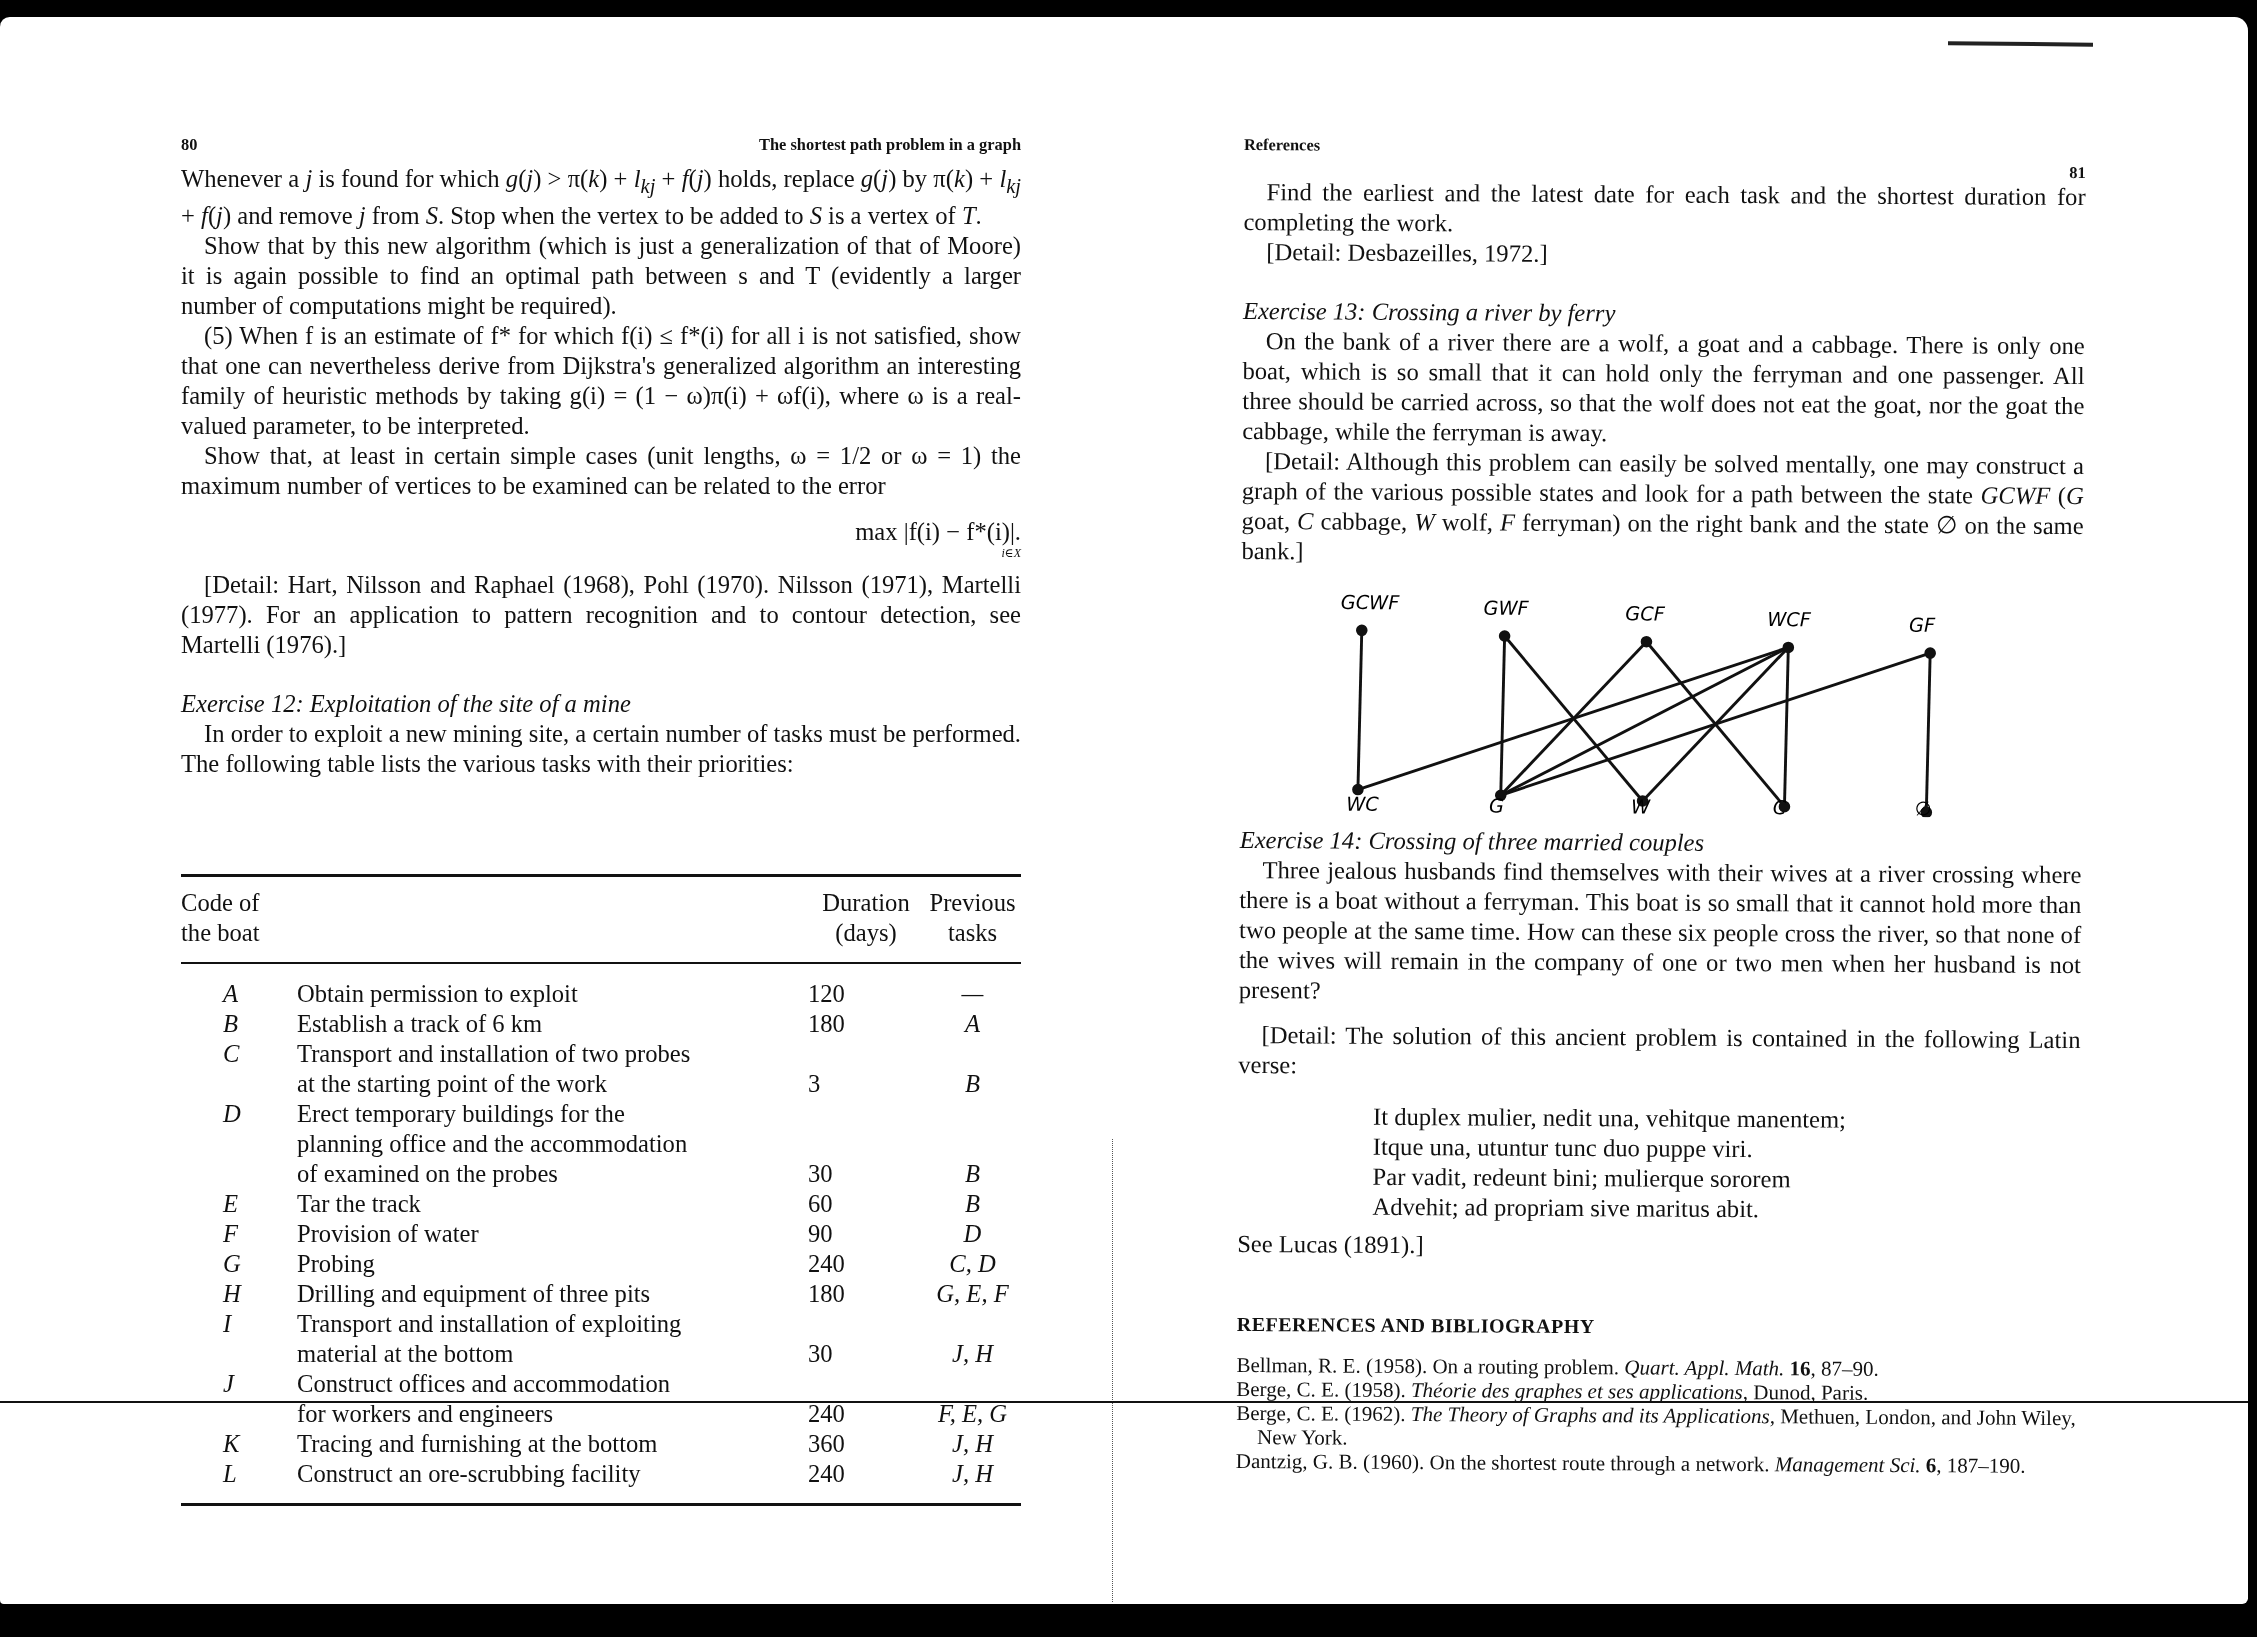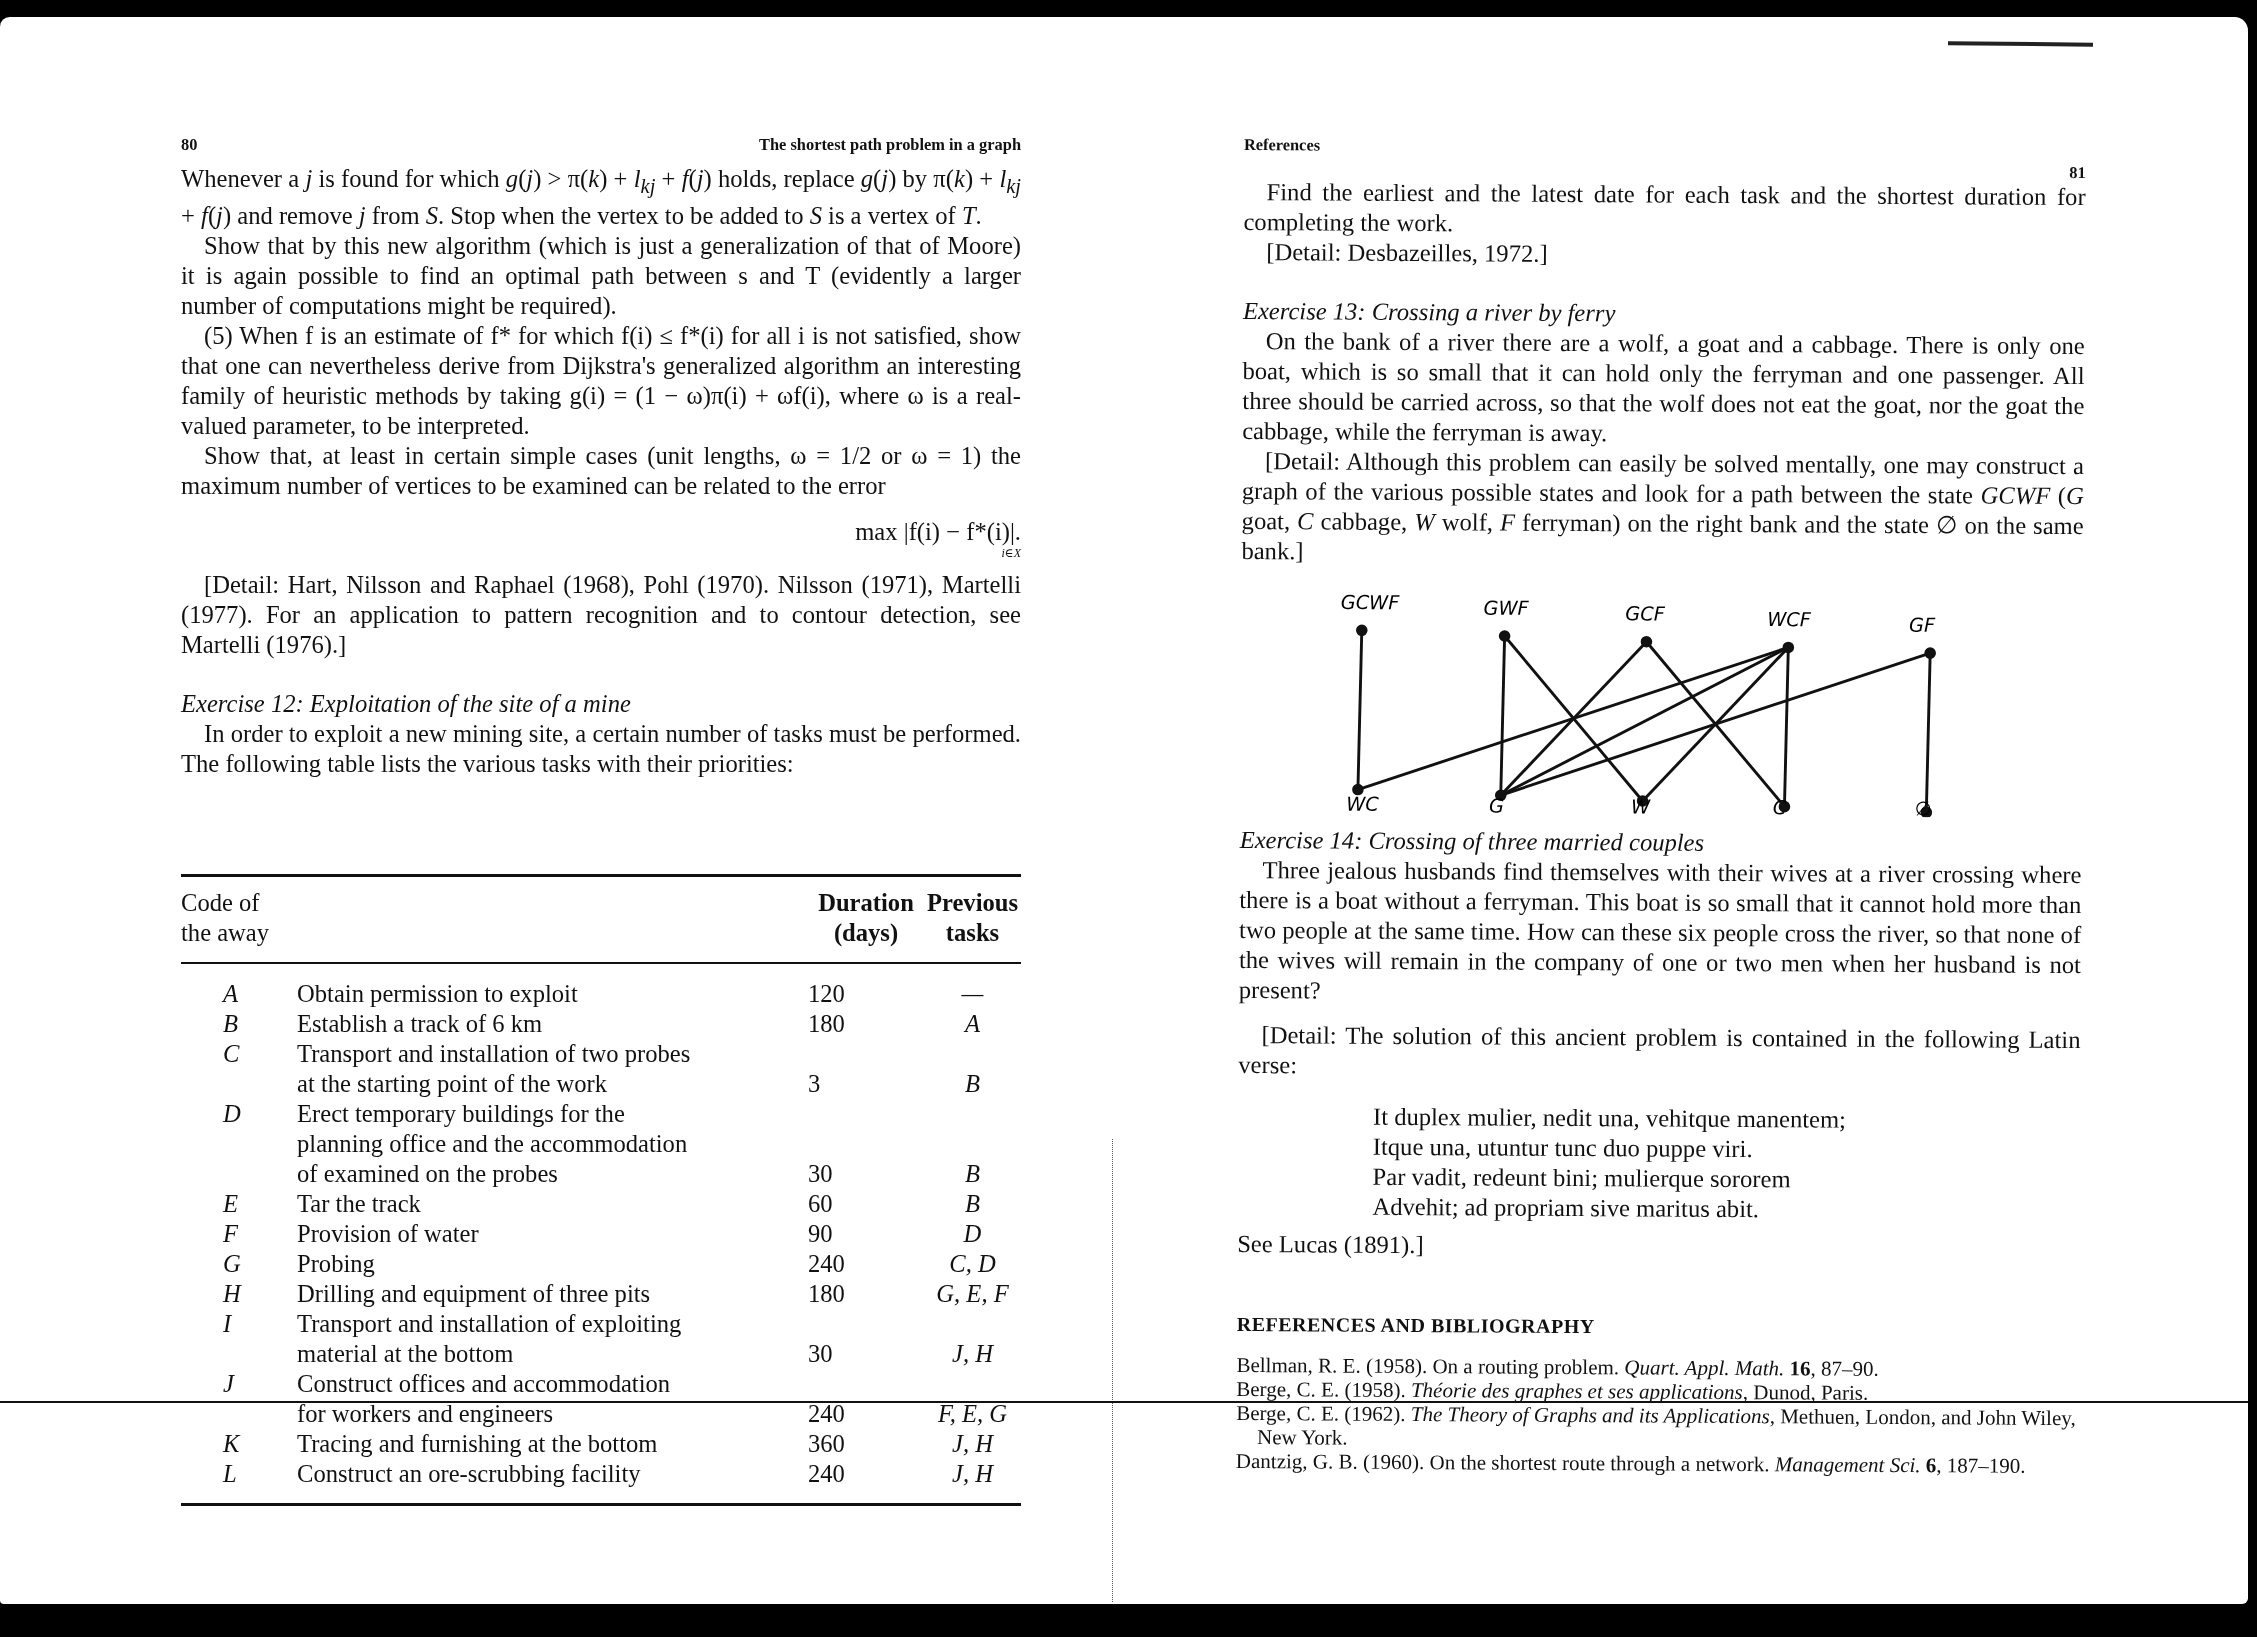--- a/index.html
+++ b/index.html
@@ -47,21 +47,21 @@
   }
   .formula .sub { display: block; font-size: 12px; font-style: italic; margin-left: -106px; line-height: 17.4px; }
   .ex-title { font-style: italic; font-size: 24.6px; line-height: 30px; margin-top: 29px; }
   i, .it { font-style: italic; }
 
   
   .task-table { position: absolute; left: 181px; top: 874px; width: 840px; font-size: 24.6px; }
   .rule-thick { height: 2.9px; background: #111; }
   .rule-thin { height: 1.9px; background: #111; }
   .thead { display: grid; grid-template-columns: 116px 1fr 116px 97px; padding: 11.6px 0 13.5px 0; line-height: 30px; }
-  .thead .c3, .thead .c4 { text-align: center; font-weight: bold; }
+  .thead .c3, .thead .c4 { text-align: center; }
   .trow { display: grid; grid-template-columns: 116px 1fr 116px 97px; line-height: 30px; align-items: end; }
   .trow .code { font-style: italic; padding-left: 42px; align-self: start; }
   .trow .dur { padding-right: 29px; }
   .trow .prev { text-align: center; font-style: italic; }
   .tbody { padding: 15.4px 0 13.5px 0; }
 
   
   .detail { margin-top: 15.4px; }
   .graph-wrap { position: relative; width: 842px; height: 222px; margin: 25px 0 0 0; }
   .graph-wrap svg { position: absolute; left: 0; top: 0; }
@@ -97,21 +97,21 @@
     <div class="ex-title">Exercise 12: Exploitation of the site of a mine</div>
     <p class="indent">In order to exploit a new mining site, a certain number of tasks must be performed. The following table lists the various tasks with their priorities:</p>
   </div>
 </div>
 
 <div class="task-table">
   <div class="rule-thick"></div>
   <div class="thead">
     <div>
       <div>Code of</div>
-      <div>the away</div>
+      <div>the boat</div>
     </div>
     <div></div>
     <div class="c3">
       <div>Duration</div>
       <div>(days)</div>
     </div>
     <div class="c4">
       <div>Previous</div>
       <div>tasks</div>
     </div>

